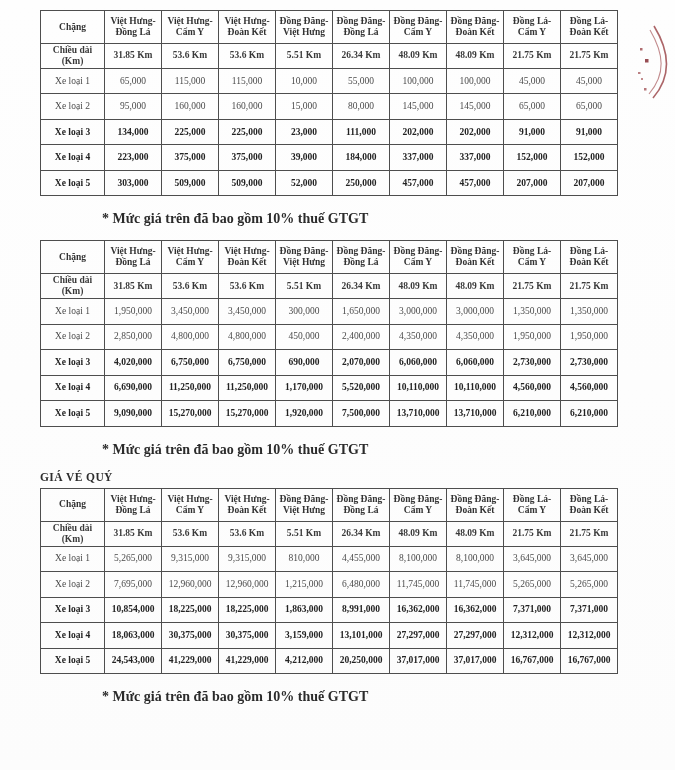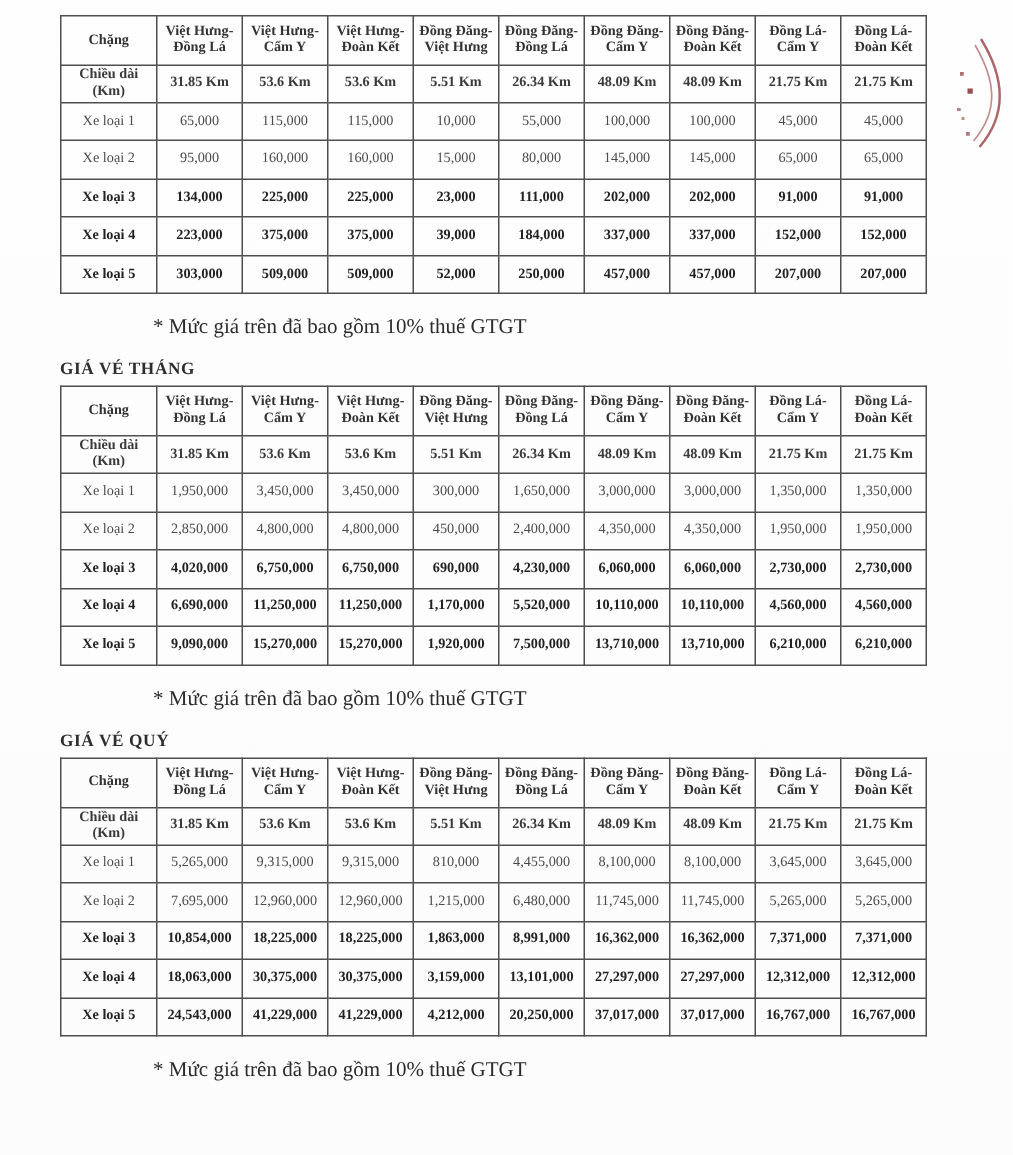--- a/index.html
+++ b/index.html
@@ -59,21 +59,21 @@
   
   table.fare-table tbody tr.data-row:nth-child(n+3) td {
     font-weight: bold;
     color: #222222;
   }
   table.fare-table tbody tr.data-row:nth-child(-n+2) td {
     color: #4a4a4a;
   }
   .vat-note {
     font-size: 14px;
-    font-weight: normal;
+    font-weight: bold;
     color: #2b2b2b;
     margin: 15px 0 13px 62px;
   }
   .seal-edge {
     position: absolute;
     top: 14px;
     left: 628px;
     width: 46px;
     height: 190px;
     pointer-events: none;
@@ -184,21 +184,20 @@
             <td>457,000</td>
             <td>207,000</td>
             <td>207,000</td>
           </tr>
         </tbody>
       </table>
     <p class="vat-note">* Mức giá trên đã bao gồm 10% thuế GTGT</p>
   </div>
 
   <div class="fare-section">
-    <h2 class="section-title">GIÁ VÉ THÁNG</h2>
     <table class="fare-table">
         <colgroup>
           <col style="width: 64px;">
           <col>
           <col>
           <col>
           <col>
           <col>
           <col>
           <col>
@@ -255,21 +254,21 @@
             <td>4,350,000</td>
             <td>1,950,000</td>
             <td>1,950,000</td>
           </tr>
           <tr class="data-row">
             <td>Xe loại 3</td>
             <td>4,020,000</td>
             <td>6,750,000</td>
             <td>6,750,000</td>
             <td>690,000</td>
-            <td>4,230,000</td>
+            <td>2,070,000</td>
             <td>6,060,000</td>
             <td>6,060,000</td>
             <td>2,730,000</td>
             <td>2,730,000</td>
           </tr>
           <tr class="data-row">
             <td>Xe loại 4</td>
             <td>6,690,000</td>
             <td>11,250,000</td>
             <td>11,250,000</td>

